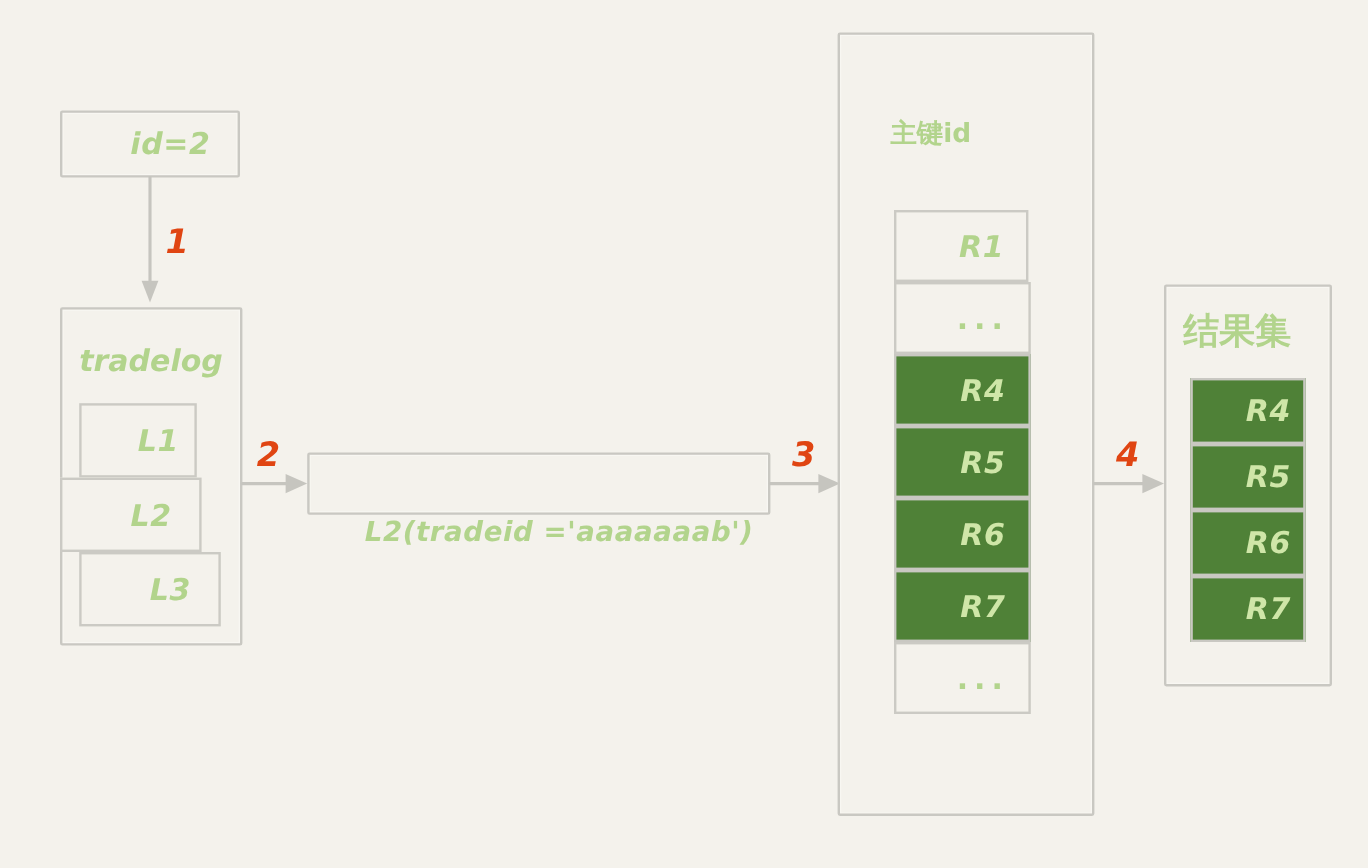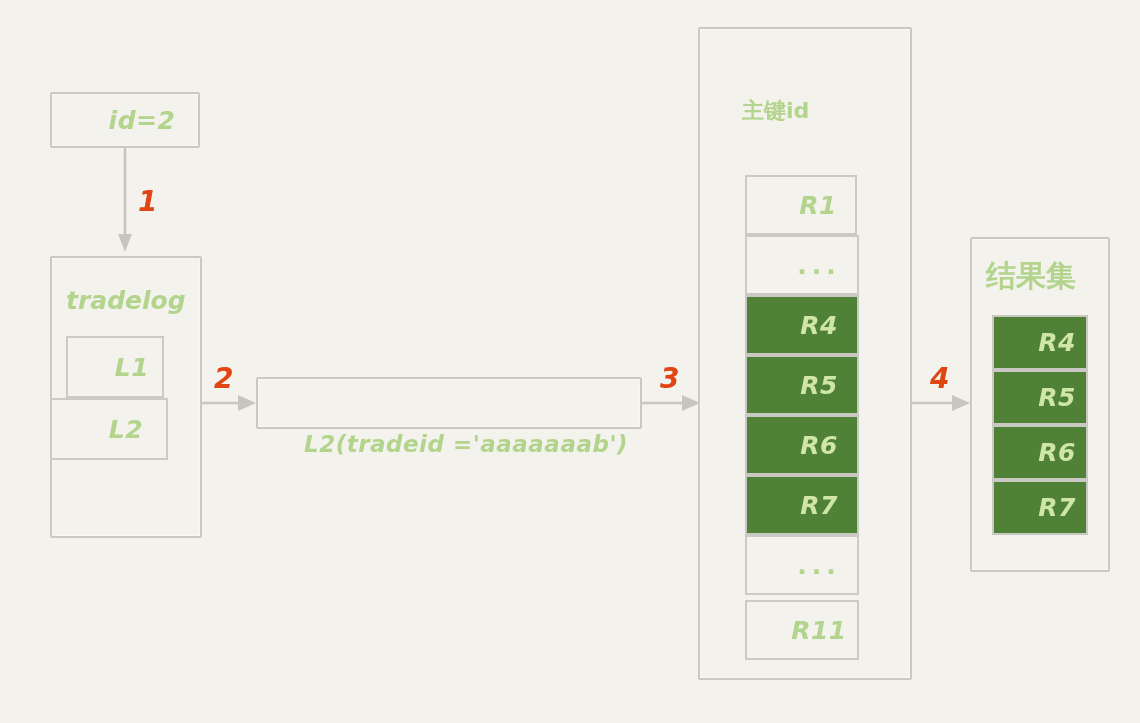--- a/index.html
+++ b/index.html
@@ -141,20 +141,23 @@
 
   <div class="box" id="box-tradelog"></div>
   <div class="title" id="title-tradelog">tradelog</div>
 
   <div class="cell" style="left:66px; top:336px; width:98px; height:62px;">
     <span class="label">L1</span>
   </div>
   <div class="cell" style="left:50px; top:398px; width:118px; height:62px;">
     <span class="label">L2</span>
   </div>
+  <div class="cell" style="left:66px; top:460px; width:118px; height:62px;">
+    <span class="label">L3</span>
+  </div>
 
   <svg class="arrow-svg" style="left:202px; top:392px;" width="60" height="24">
     <line class="arrow-line" x1="0" y1="11" x2="38" y2="11"></line>
     <path class="arrow-head" d="M 54 11 L 36 3 L 36 19 Z"></path>
   </svg>
   <div class="step" id="step2">2</div>
 
   <div class="box" id="box-query">
     <div class="label" style="position:absolute; left:0; right:0; top:50%; transform:translateY(-50%); text-align:center; font-size:23px;margin-top:41px;">L2(tradeid ='aaaaaaab')</div>
   </div>
@@ -182,23 +185,20 @@
   </div>
   <div class="cell filled" style="left:745px; top:415px; width:114px; height:60px;">
     <span class="label">R6</span>
   </div>
   <div class="cell filled" style="left:745px; top:475px; width:114px; height:60px;">
     <span class="label">R7</span>
   </div>
   <div class="cell" style="left:745px; top:535px; width:114px; height:60px;">
     <span class="label dots">...</span>
   </div>
-  <div class="cell" style="left:745px; top:600px; width:114px; height:60px;">
-    <span class="label">R11</span>
-  </div>
 
   <svg class="arrow-svg" style="left:912px; top:392px;" width="62" height="24">
     <line class="arrow-line" x1="0" y1="11" x2="42" y2="11"></line>
     <path class="arrow-head" d="M 58 11 L 40 3 L 40 19 Z"></path>
   </svg>
   <div class="step" id="step4">4</div>
 
   <div class="box" id="box-result"></div>
   <div class="title cjk" id="title-result">结果集</div>
 

